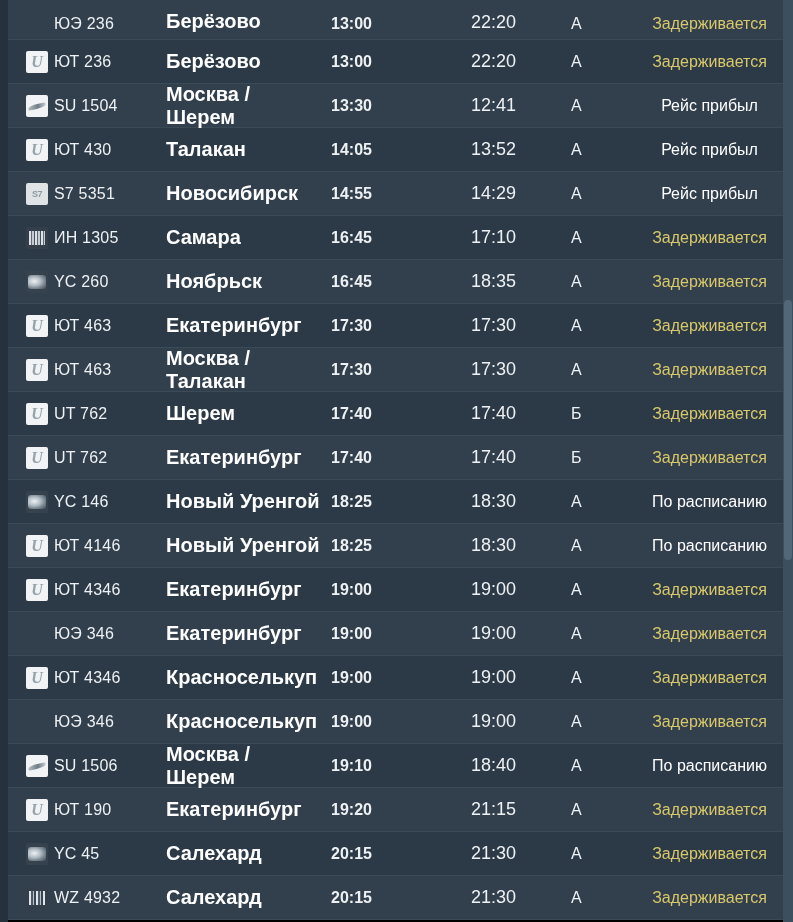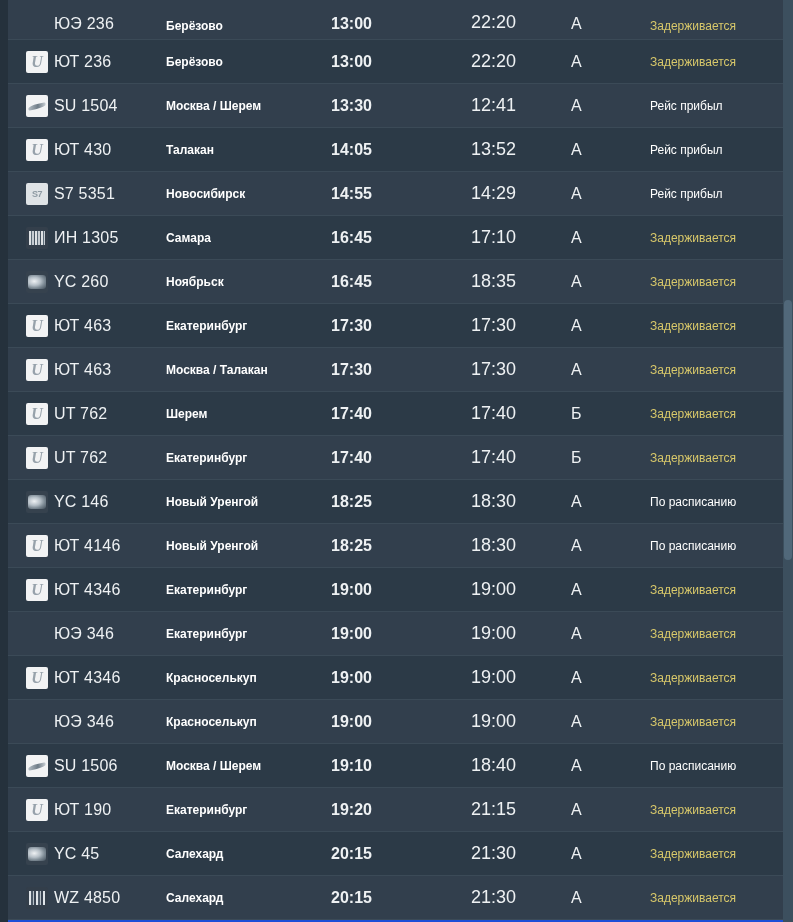--- a/index.html
+++ b/index.html
@@ -12,21 +12,21 @@
     height: 922px;
     overflow: hidden;
     font-family: "Liberation Sans", sans-serif;
     -webkit-font-smoothing: antialiased;
   }
 
   #board {
     position: relative;
     width: 793px;
     height: 922px;
-    background: #1d4ed8;
+    background: #000000;
     box-sizing: border-box;
     padding-left: 7px;
   }
 
   
   .left-gutter {
     position: absolute;
     left: 0;
     top: 0;
     width: 8px;
@@ -208,21 +208,21 @@
     color: #eef1f3;
     font-size: 16px;
     font-weight: 400;
     letter-spacing: 0.2px;
   }
 
   .cell-dest {
     width: 155px;
     min-width: 155px;
     color: #ffffff;
-    font-size: 12px;
+    font-size: 20px;
     font-weight: 700;
   }
 
   .cell-dep {
     width: 150px;
     min-width: 150px;
     color: #eef1f3;
     font-size: 16px;
     text-align: left;
     padding-left: 10px;
@@ -241,23 +241,22 @@
   .cell-term {
     width: 65px;
     min-width: 65px;
     color: #eef1f3;
     font-size: 16px;
     text-align: left;
   }
 
   .cell-status {
     flex: 1;
-    font-size: 12px;
-    text-align: left;
-    margin-left: 14px;
+    font-size: 16px;
+    text-align: center;
   }
   .cell-status.delayed { color: #d8c86a; }
   .cell-status.arrived { color: #ffffff; }
   .cell-status.scheduled { color: #ffffff; }
 </style>
 </head>
 <body>
 
 <div id="board">
 
@@ -481,21 +480,21 @@
         <div class="cell-dest">Салехард</div>
         <div class="cell-dep">20:15</div>
         <div class="cell-arr">21:30</div>
         <div class="cell-term">А</div>
         <div class="cell-status delayed">Задерживается</div>
       </div>
       <div class="row">
         <div class="cell-logo">
           <div class="logo redwings"></div>
         </div>
-        <div class="cell-flight">WZ 4850</div>
+        <div class="cell-flight">WZ 4932</div>
         <div class="cell-dest">Салехард</div>
         <div class="cell-dep">20:15</div>
         <div class="cell-arr">21:30</div>
         <div class="cell-term">А</div>
         <div class="cell-status delayed">Задерживается</div>
       </div>
     </div>
 
   <div class="scrollbar-track">
     <div class="scrollbar-thumb"></div>

